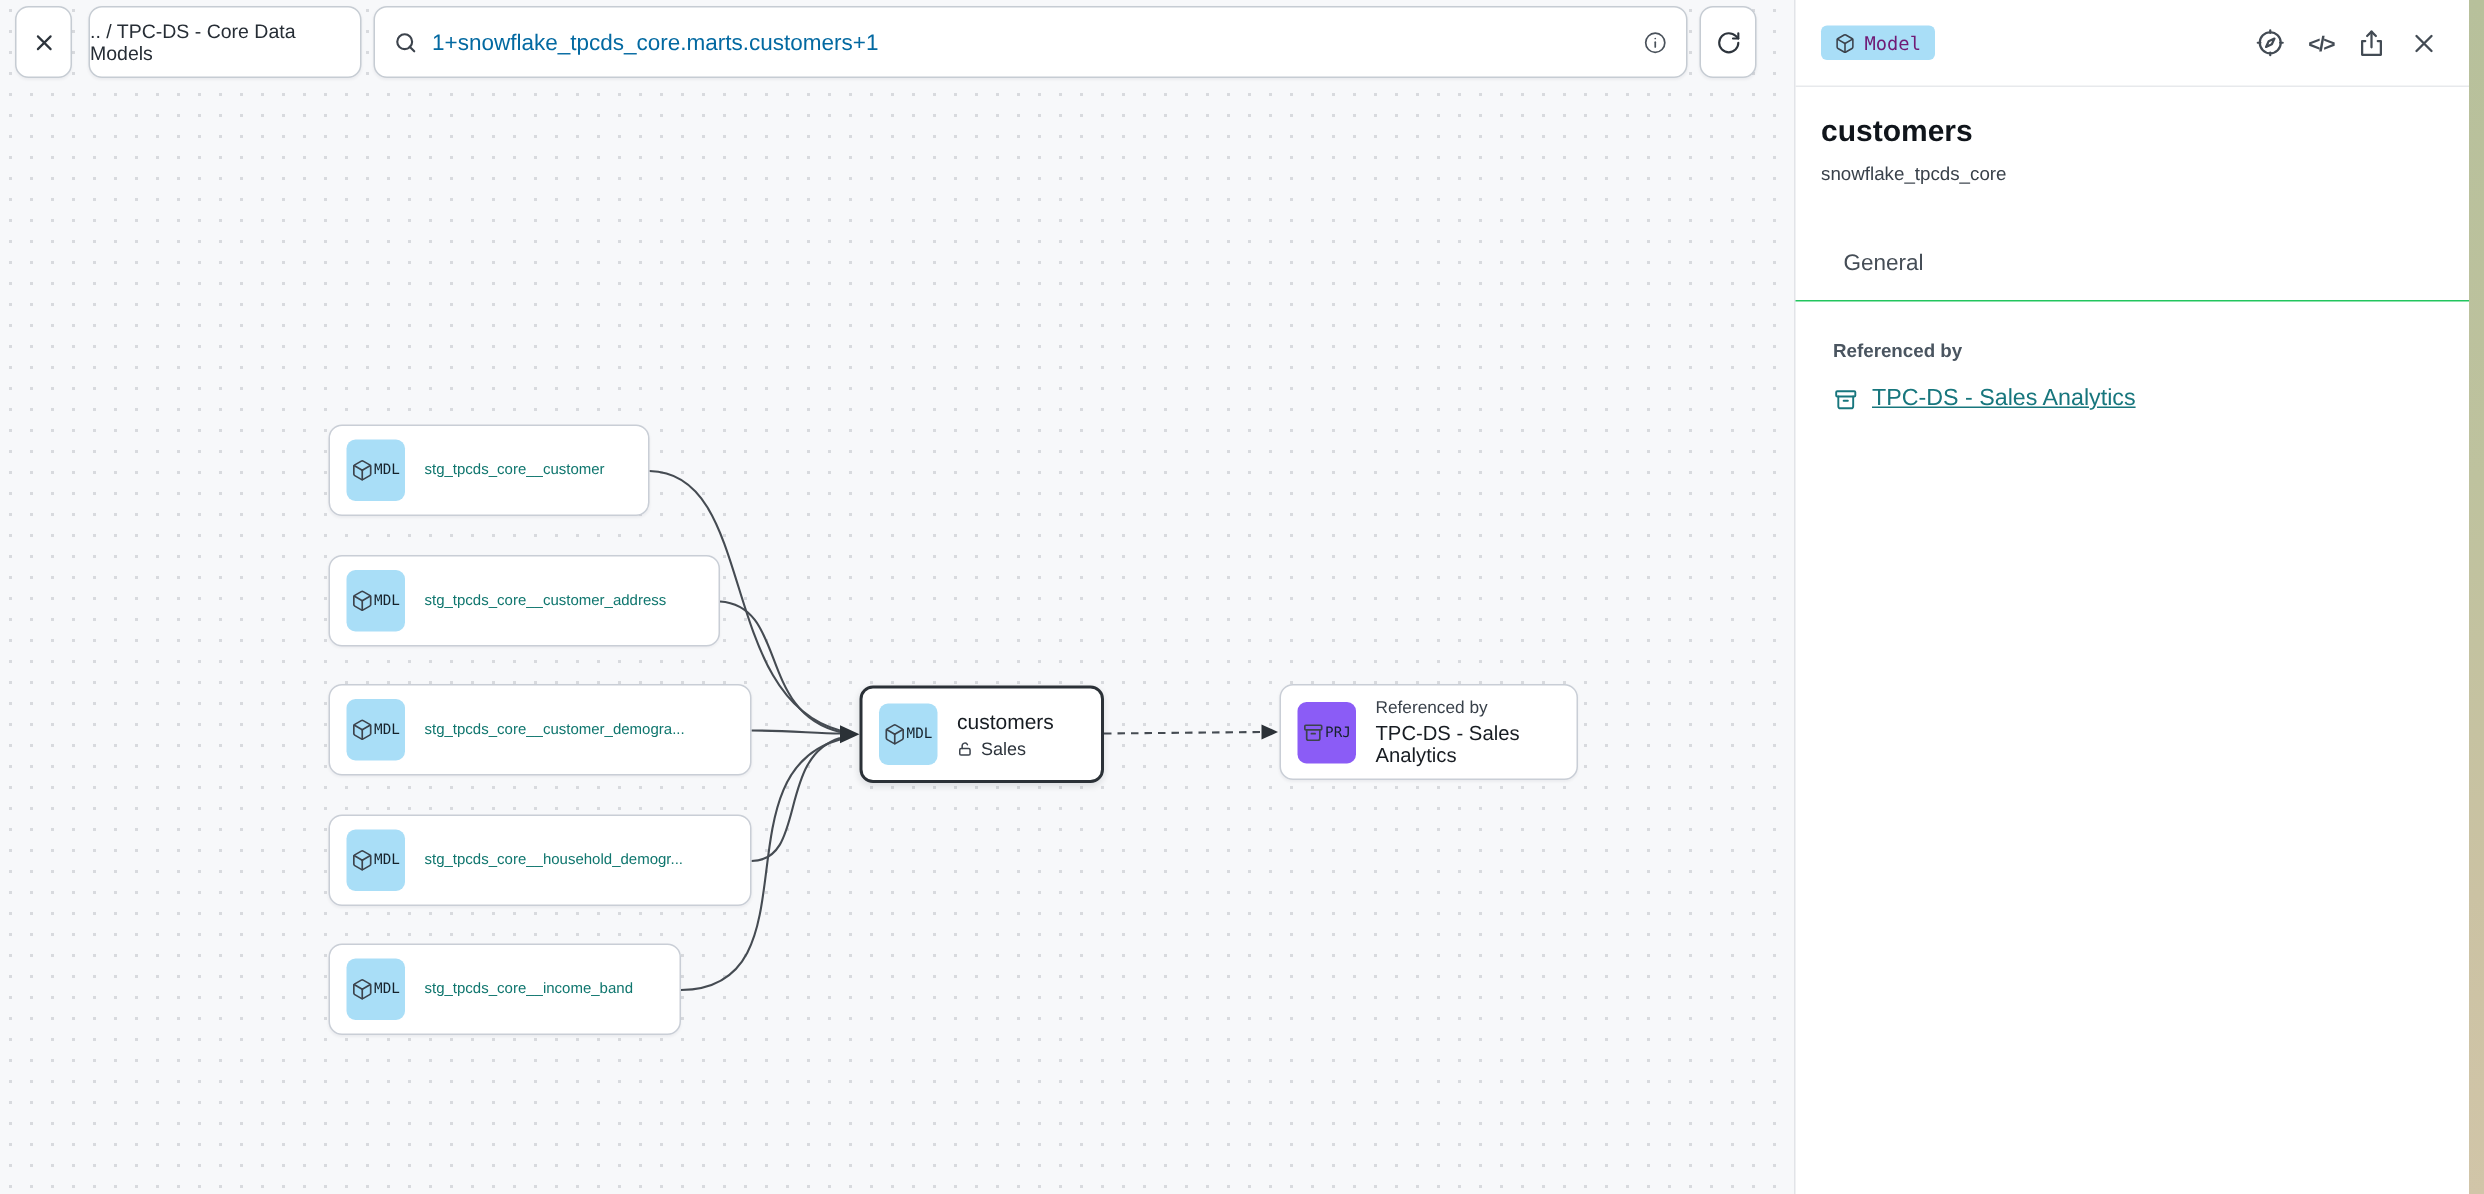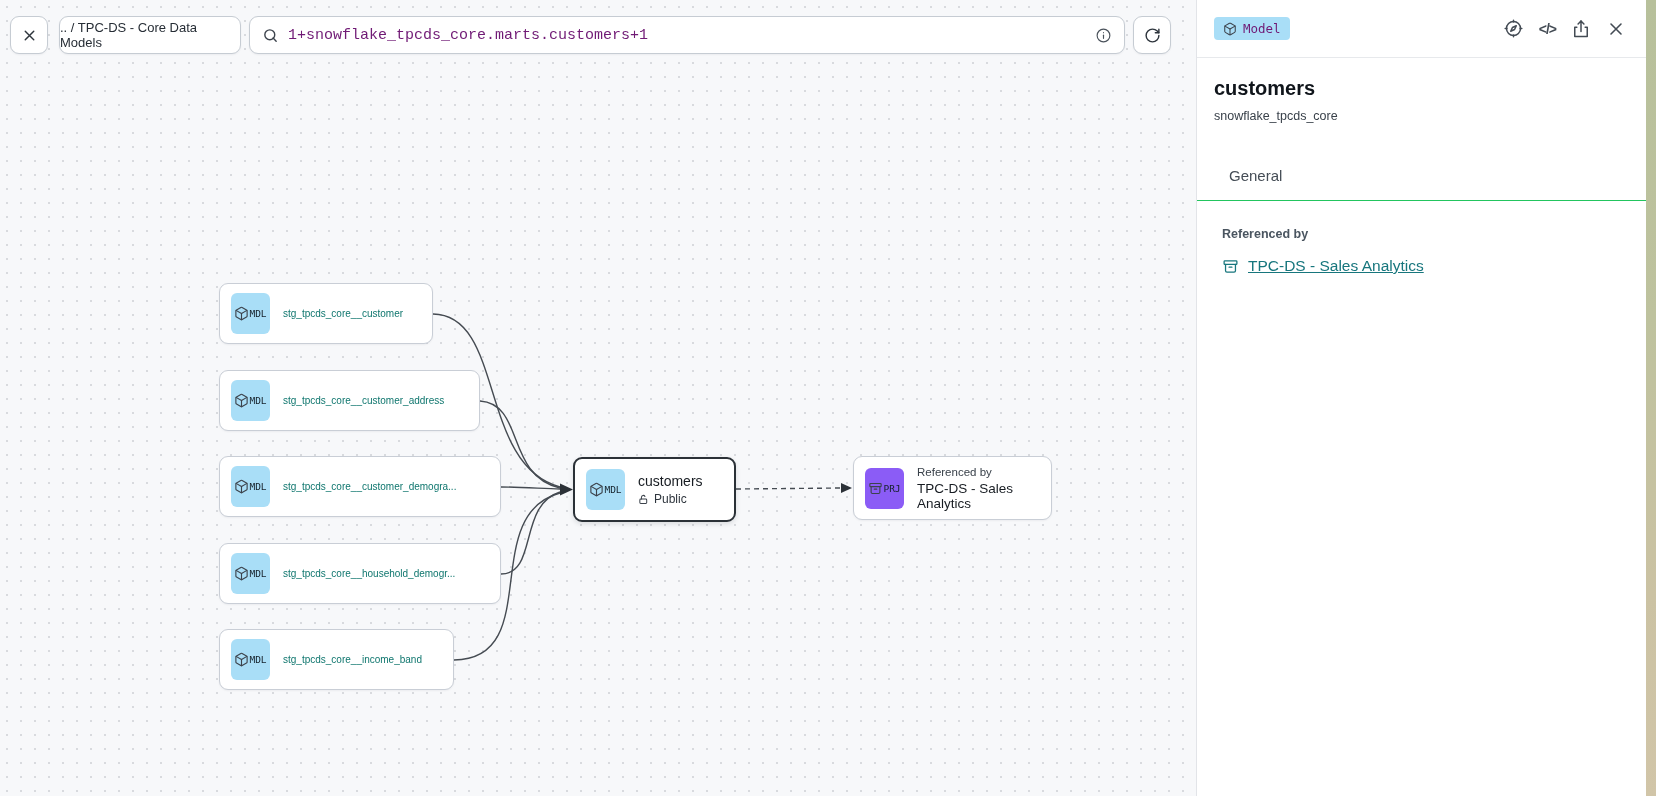--- a/index.html
+++ b/index.html
@@ -13,31 +13,31 @@
   
   .canvas {
     position: absolute; left: 0; top: 0; width: 1646px; height: 796px;
     background-color: #f7f8fa;
     background-image: radial-gradient(#d8dade 1px, transparent 1.2px);
     background-size: 14px 14px;
   }
   
   .topbar { position: absolute; left: 0; top: 0; width: 1646px; height: 78px; }
   .tb-btn, .tb-chip, .tb-search {
-    position: absolute; top: 16px; height: 38px;
+    position: absolute; top: 4px; height: 48px;
     background: #fff; border: 1px solid #c6ccd3; border-radius: 9px;
     box-shadow: 0 1px 2px rgba(20,26,34,.05);
     display: flex; align-items: center;
   }
   .tb-btn { width: 38px; justify-content: center; cursor: pointer; }
   .tb-btn svg, .tb-chip svg { display: block; }
   .btn-close { left: 10px; }
   .tb-chip { left: 59px; width: 182px; justify-content: center; font-size: 13px; color: #262d35; cursor: pointer; }
   .tb-search { left: 249px; width: 876px; padding: 0 12px; gap: 9px; }
-  .tb-search .search-text { flex: 1; font-size: 15px; color: #701a75; border: 0; outline: none; background: transparent; font-family: Liberation Mono, monospace; }
+  .tb-search .search-text { flex: 1; font-size: 15px; color: #0369a1; border: 0; outline: none; background: transparent; font-family: Liberation Sans, sans-serif; }
   .icon { color: #3c434c; display: inline-flex; }
   .btn-refresh { left: 1133px; }
   
   .gnode {
     position: absolute; background: #fff;
     border: 1px solid #c9ced6; border-radius: 9px;
     height: 61px; display: flex; align-items: center; gap: 13px;
     padding: 0 14px 0 11px; box-shadow: 0 1px 2px rgba(20,26,34,.05);
     cursor: pointer; z-index: 2;
   }
@@ -200,21 +200,21 @@
     </div>
     <div class="ncol">
       <div class="ntitle">customers</div>
       <div class="naccess">
         <span class="icon">
             <svg width="11" height="11" viewBox="0 0 24 24" fill="none" stroke="currentColor" stroke-width="2.2" stroke-linecap="round">
               <rect x="4" y="11" width="15" height="9.5" rx="2"></rect>
               <path d="M7.5 11V7a4 4 0 0 1 7.7-1.5"></path>
             </svg>
           </span>
-        <span>Public</span>
+        <span>Sales</span>
       </div>
     </div>
   </div>
 
   <div class="gnode" style="left:853px;top:456px;width:199px;height:64px">
     <div class="nbadge prj">
       <span class="icon">
           <svg width="15" height="15" viewBox="0 0 24 24" fill="none" stroke="currentColor" stroke-width="1.8" stroke-linecap="round" stroke-linejoin="round">
             <rect x="3" y="4" width="18" height="5" rx="1"></rect>
             <path d="M5 9v9a2 2 0 0 0 2 2h10a2 2 0 0 0 2-2V9"></path>

